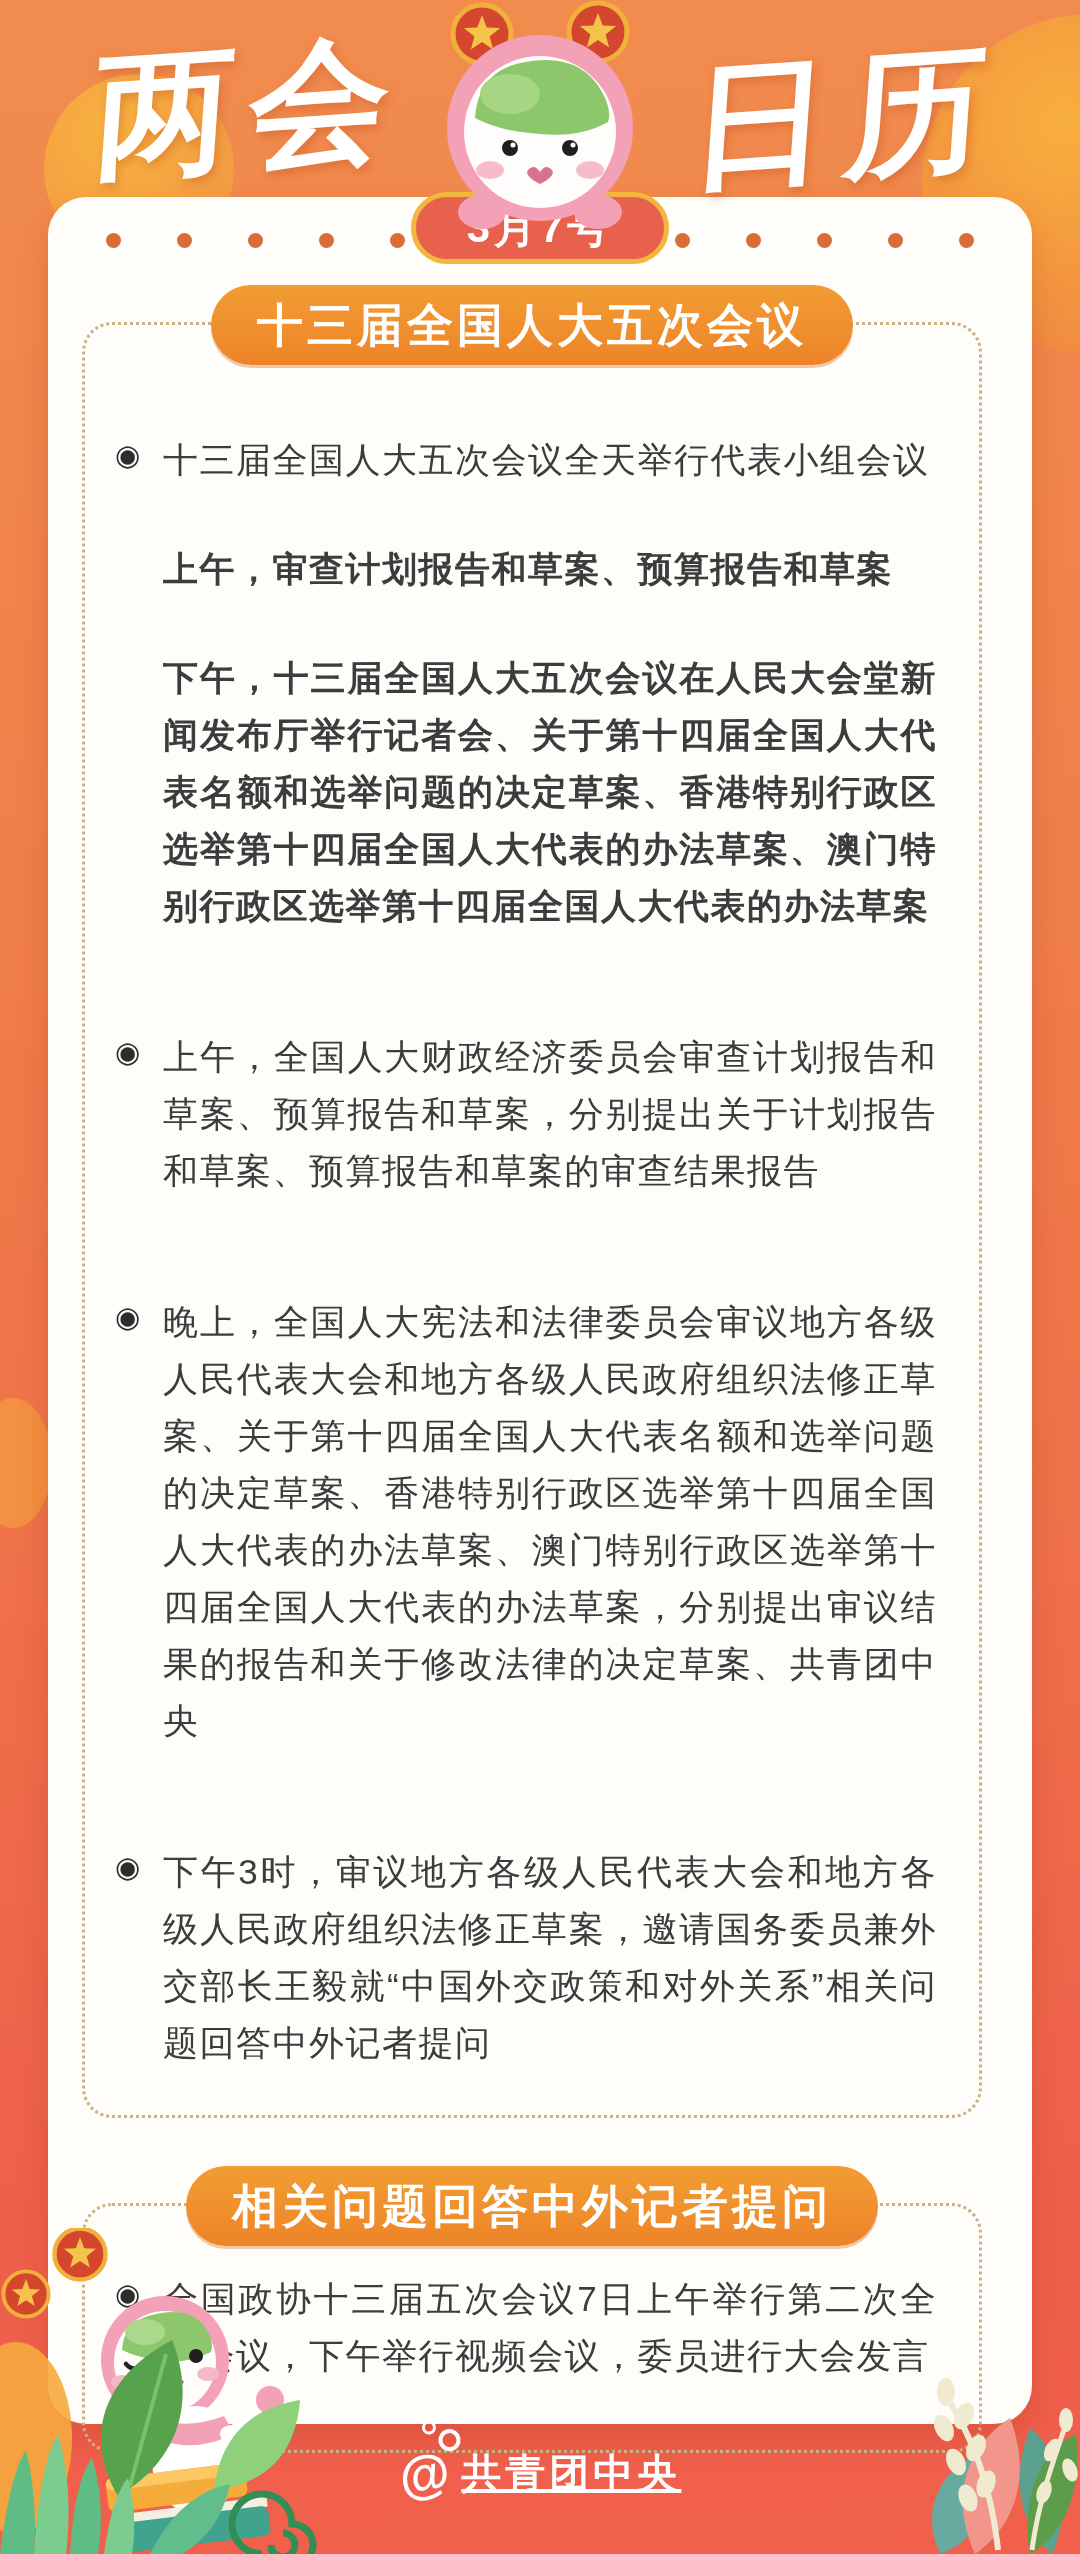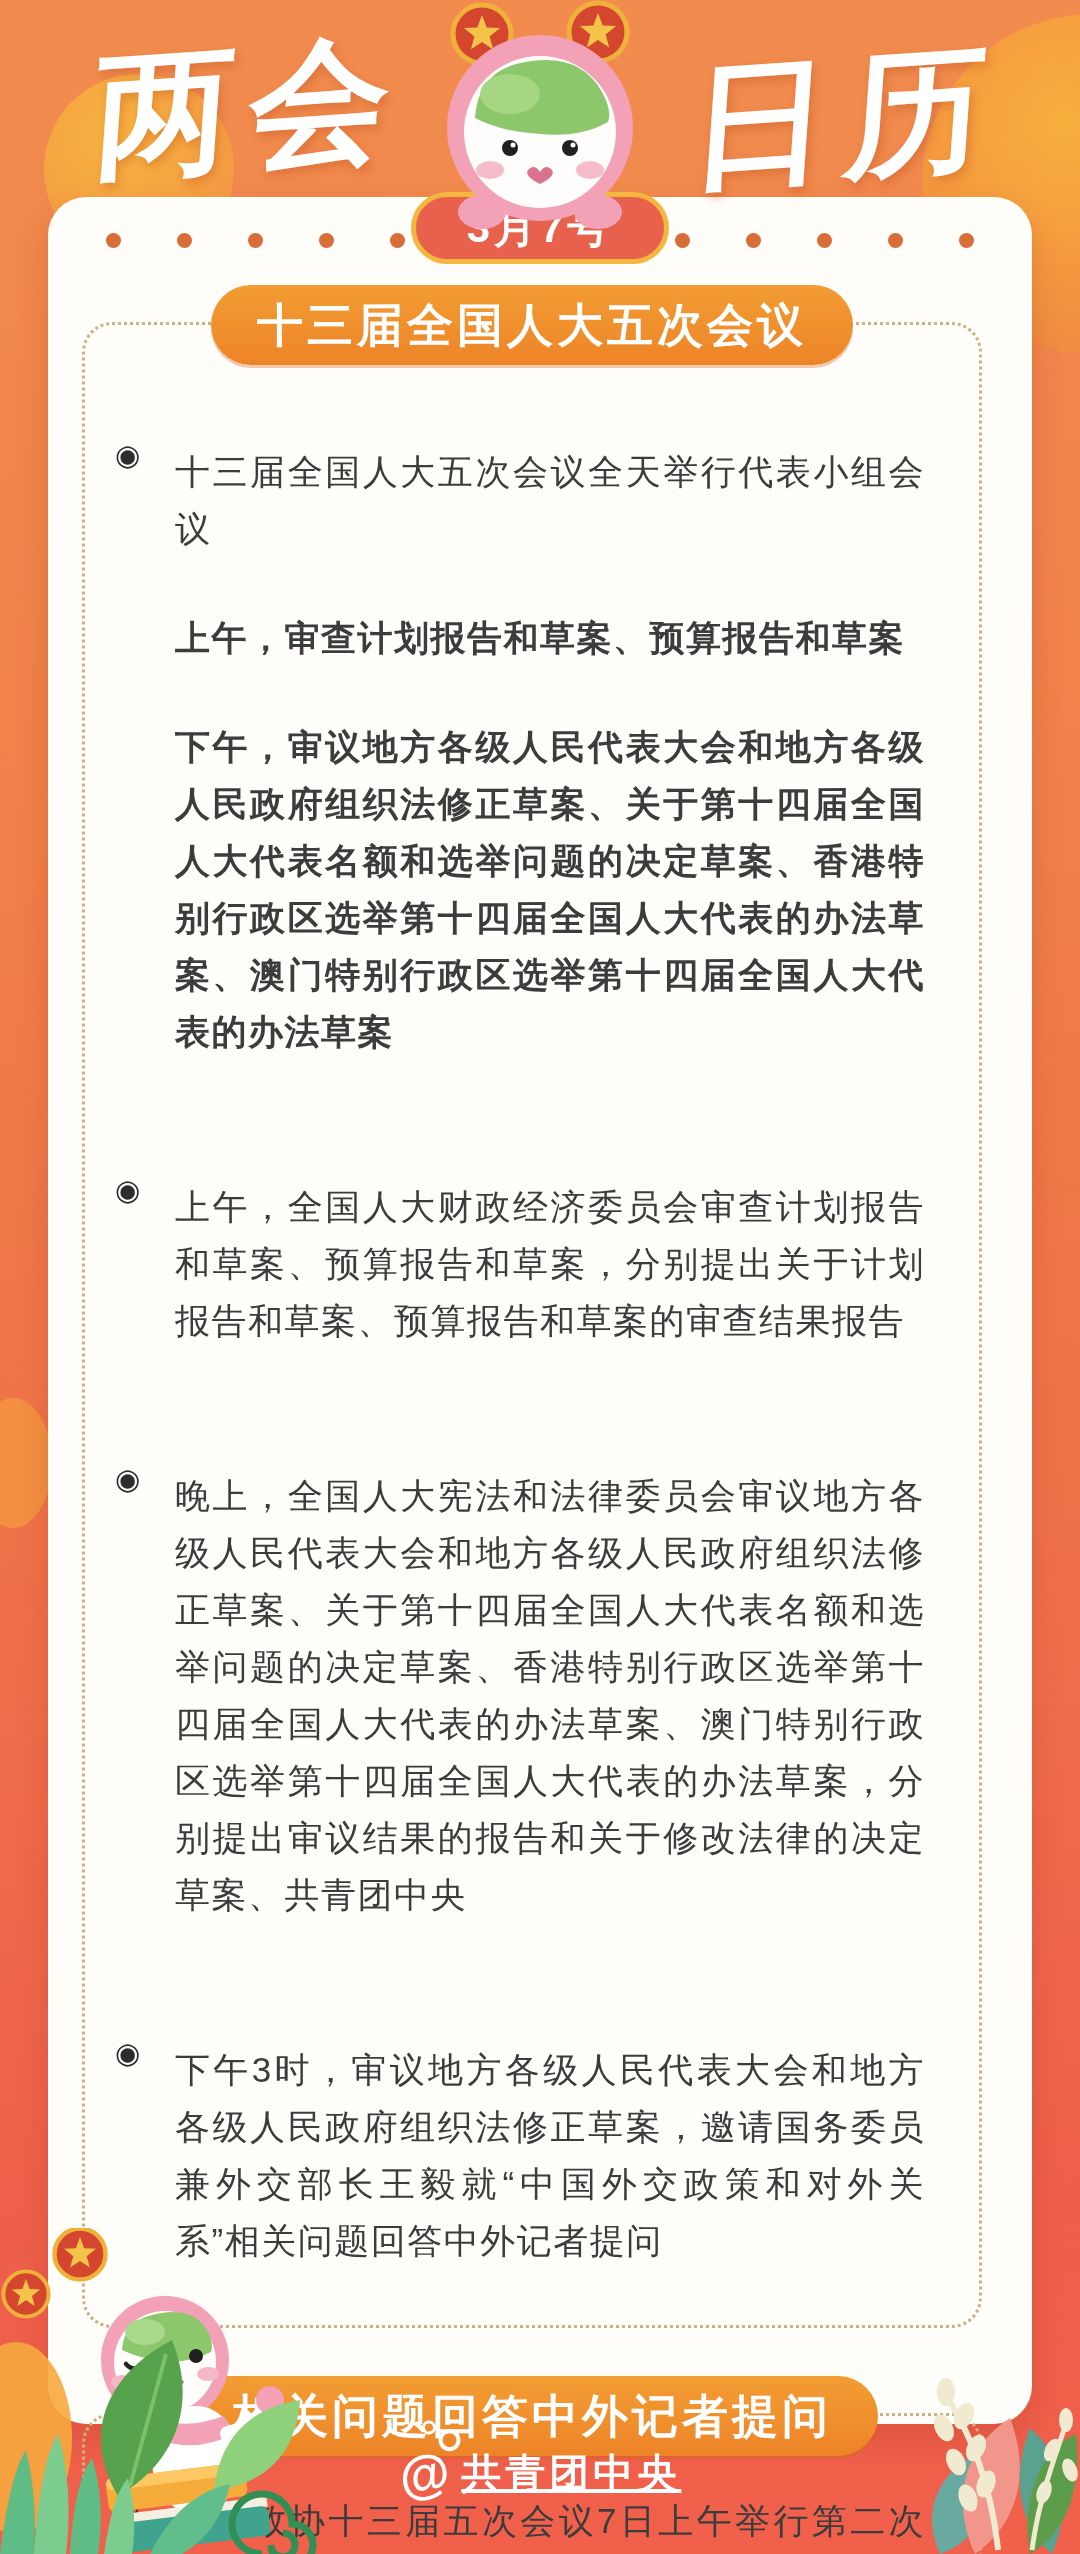--- a/index.html
+++ b/index.html
@@ -28,21 +28,21 @@
         background:linear-gradient(180deg,#f29d33,#ed8428);
         color:#fff;font-weight:bold;font-size:46px;line-height:80px;height:80px;
         padding:0 46px;border-radius:44px;letter-spacing:4px;white-space:nowrap;
         box-shadow:0 3px 0 rgba(205,105,25,.35);}
   .card-body{padding:102px 38px 40px 30px;}
   .card-2 .card-body{padding-top:60px;}
   .item{display:flex;}
   .item:not(:first-child){margin-top:86px;}
   .bullet{flex:0 0 44px;font-size:29px;line-height:57px;color:#2d2d2d;}
   .item-text{flex:1;}
-  .item-text p{margin:16px;font-size:35px;line-height:57px;letter-spacing:1.5px;color:#3c3c3c;
+  .item-text p{margin:4px;font-size:35px;line-height:57px;letter-spacing:1.5px;color:#3c3c3c;
                text-align:justify;}
   .item-text p:not(:first-child){margin-top:52px;font-weight:bold;}
   
   .title{position:absolute;z-index:3;color:#ffffff;font-weight:bold;font-size:138px;
          letter-spacing:16px;transform:skewX(-8deg) rotate(-4deg);
          text-shadow:3px 5px 10px rgba(190,75,25,.35);}
   .title-left{left:96px;top:16px;}
   .title-right{left:692px;top:26px;}
   
   .date-badge{position:absolute;left:50%;top:192px;transform:translateX(-50%);z-index:4;
@@ -91,21 +91,21 @@
     </div>
 
     <section class="card card-1">
       <div class="pill">十三届全国人大五次会议</div>
       <div class="card-body">
         <div class="item">
           <span class="bullet">◉</span>
           <div class="item-text">
             <p>十三届全国人大五次会议全天举行代表小组会议</p>
             <p>上午，审查计划报告和草案、预算报告和草案</p>
-            <p>下午，审议地方各级人民代表大会和地方各级人民政府组织法修正草案、关于第十四届全国人大代表名额和选举问题的决定草案、香港特别行政区选举第十四届全国人大代表的办法草案、澳门特别行政区选举第十四届全国人大代表的办法草案</p>
+            <p>下午，十三届全国人大五次会议在人民大会堂新闻发布厅举行记者会、关于第十四届全国人大代表名额和选举问题的决定草案、香港特别行政区选举第十四届全国人大代表的办法草案、澳门特别行政区选举第十四届全国人大代表的办法草案</p>
           </div>
         </div>
         <div class="item">
           <span class="bullet">◉</span>
           <div class="item-text">
             <p>上午，全国人大财政经济委员会审查计划报告和草案、预算报告和草案，分别提出关于计划报告和草案、预算报告和草案的审查结果报告</p>
           </div>
         </div>
         <div class="item">
           <span class="bullet">◉</span>

